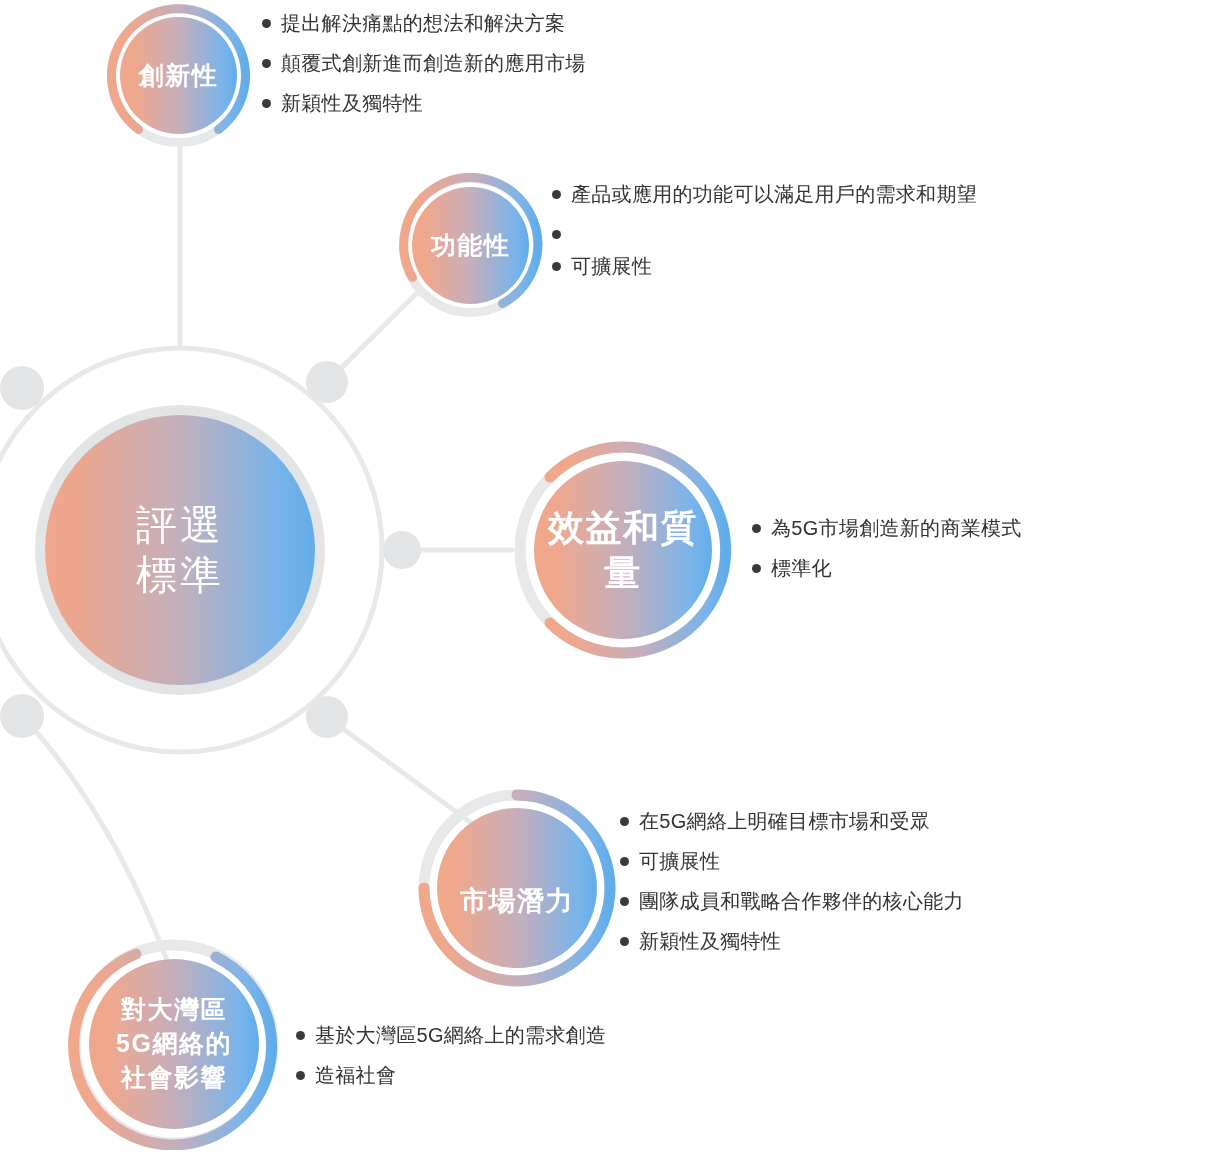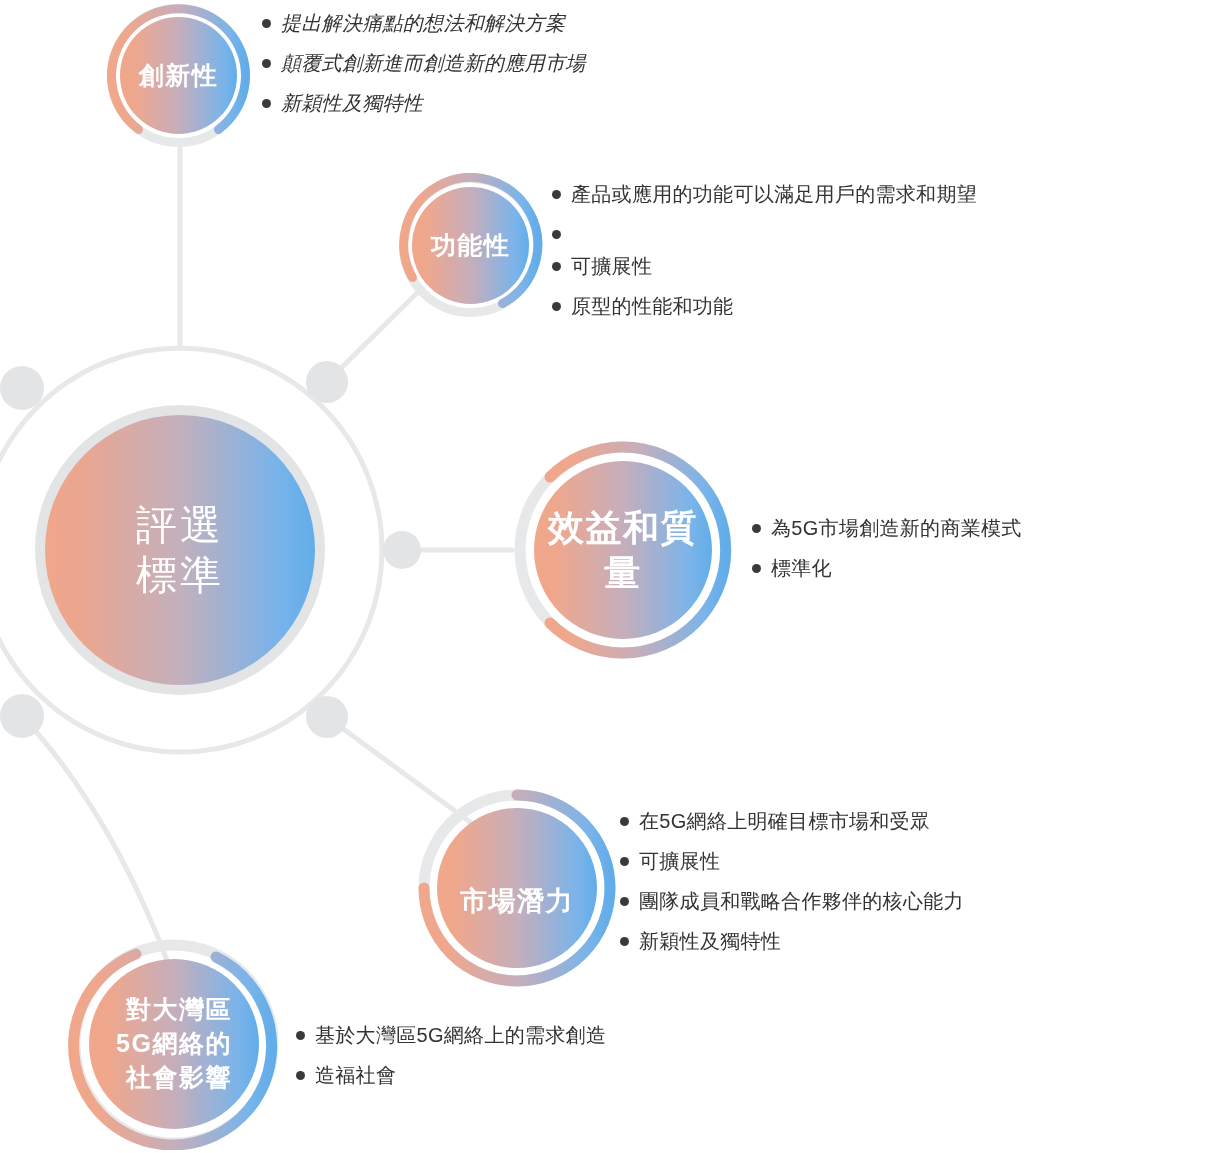--- a/index.html
+++ b/index.html
@@ -151,21 +151,21 @@
 
   <div class="sat" style="left:106px; top:3px; width:145px; height:145px;">
     <svg class="sat-arcs" width="145" height="145" viewBox="0 0 145 145">
       <circle cx="72.5" cy="72.5" r="67" fill="none" stroke="#e7e8ea" stroke-width="9"></circle>
       <path d="M 32.5 126.5 A 67 67 0 1 1 112.5 126.5" fill="none" stroke="url(#gradH)" stroke-width="9" stroke-linecap="round"></path>
     </svg>
     <div class="sat-disc" style="left:14px; top:14px; width:117px; height:117px;">
       <div class="sat-label" style="font-size:25px; line-height:1.25;">創新性</div>
     </div>
   </div>
-  <div class="bullets" style="left:262px; top:10px;font-style:italic;">
+  <div class="bullets" style="left:262px; top:10px;">
     <div class="bullet-row">
       <span class="bullet-dot"></span>
       <span class="bullet-text">提出解決痛點的想法和解決方案</span>
     </div>
     <div class="bullet-row">
       <span class="bullet-dot"></span>
       <span class="bullet-text">顛覆式創新進而創造新的應用市場</span>
     </div>
     <div class="bullet-row">
       <span class="bullet-dot"></span>
@@ -187,24 +187,20 @@
       <span class="bullet-dot"></span>
       <span class="bullet-text">產品或應用的功能可以滿足用戶的需求和期望</span>
     </div>
     <div class="bullet-row">
       <span class="bullet-dot"></span>
     </div>
     <div class="bullet-row">
       <span class="bullet-dot"></span>
       <span class="bullet-text">可擴展性</span>
     </div>
-    <div class="bullet-row">
-      <span class="bullet-dot"></span>
-      <span class="bullet-text">原型的性能和功能</span>
-    </div>
   </div>
 
   <div class="sat" style="left:512px; top:439px; width:222px; height:222px;">
     <svg class="sat-arcs" width="222" height="222" viewBox="0 0 222 222">
       <circle cx="111" cy="111" r="103" fill="none" stroke="#e7e8ea" stroke-width="11"></circle>
       <path d="M 38 38 A 103 103 0 1 1 38 184" fill="none" stroke="url(#gradH)" stroke-width="11" stroke-linecap="round"></path>
     </svg>
     <div class="sat-disc" style="left:22px; top:22px; width:178px; height:178px;">
       <div class="sat-label" style="font-size:36px; line-height:1.25;">效益和質量</div>
     </div>
@@ -247,21 +243,21 @@
       <span class="bullet-text">新穎性及獨特性</span>
     </div>
   </div>
 
   <div class="sat" style="left:68px; top:938px; width:212px; height:212px;">
     <svg class="sat-arcs" width="212" height="212" viewBox="0 0 212 212">
       <circle cx="106" cy="106" r="99" fill="none" stroke="#e7e8ea" stroke-width="11"></circle>
       <path d="M 68 16 A 99 99 0 1 0 148 19" fill="none" stroke="url(#gradH)" stroke-width="11" stroke-linecap="round"></path>
     </svg>
     <div class="sat-disc" style="left:21px; top:21px; width:170px; height:170px;">
-      <div class="sat-label" style="font-size:25px; line-height:1.35;text-align:right;">對大灣區
+      <div class="sat-label" style="font-size:25px; line-height:1.35;">對大灣區
 5G網絡的
 社會影響</div>
     </div>
   </div>
   <div class="bullets" style="left:296px; top:1022px;">
     <div class="bullet-row">
       <span class="bullet-dot"></span>
       <span class="bullet-text">基於大灣區5G網絡上的需求創造</span>
     </div>
     <div class="bullet-row">

